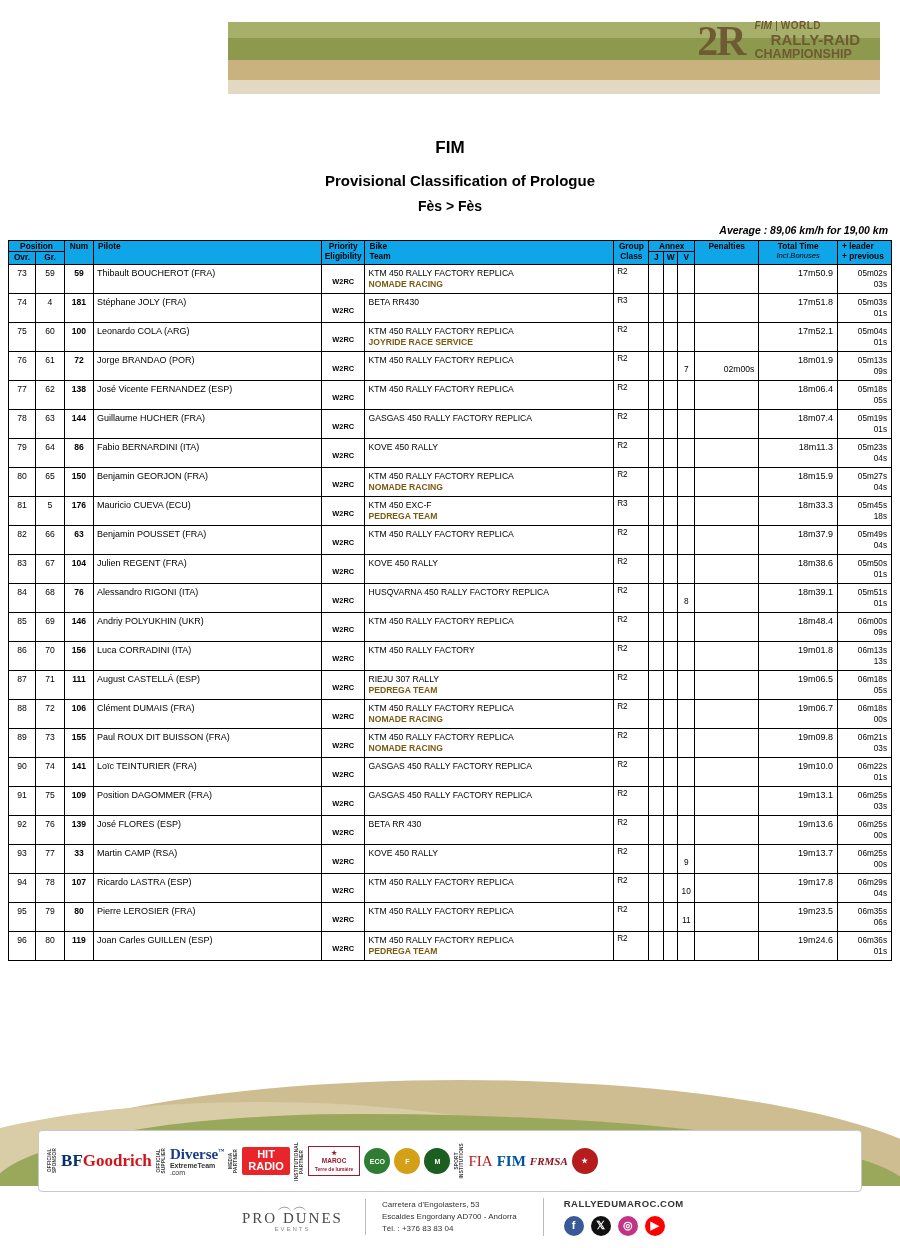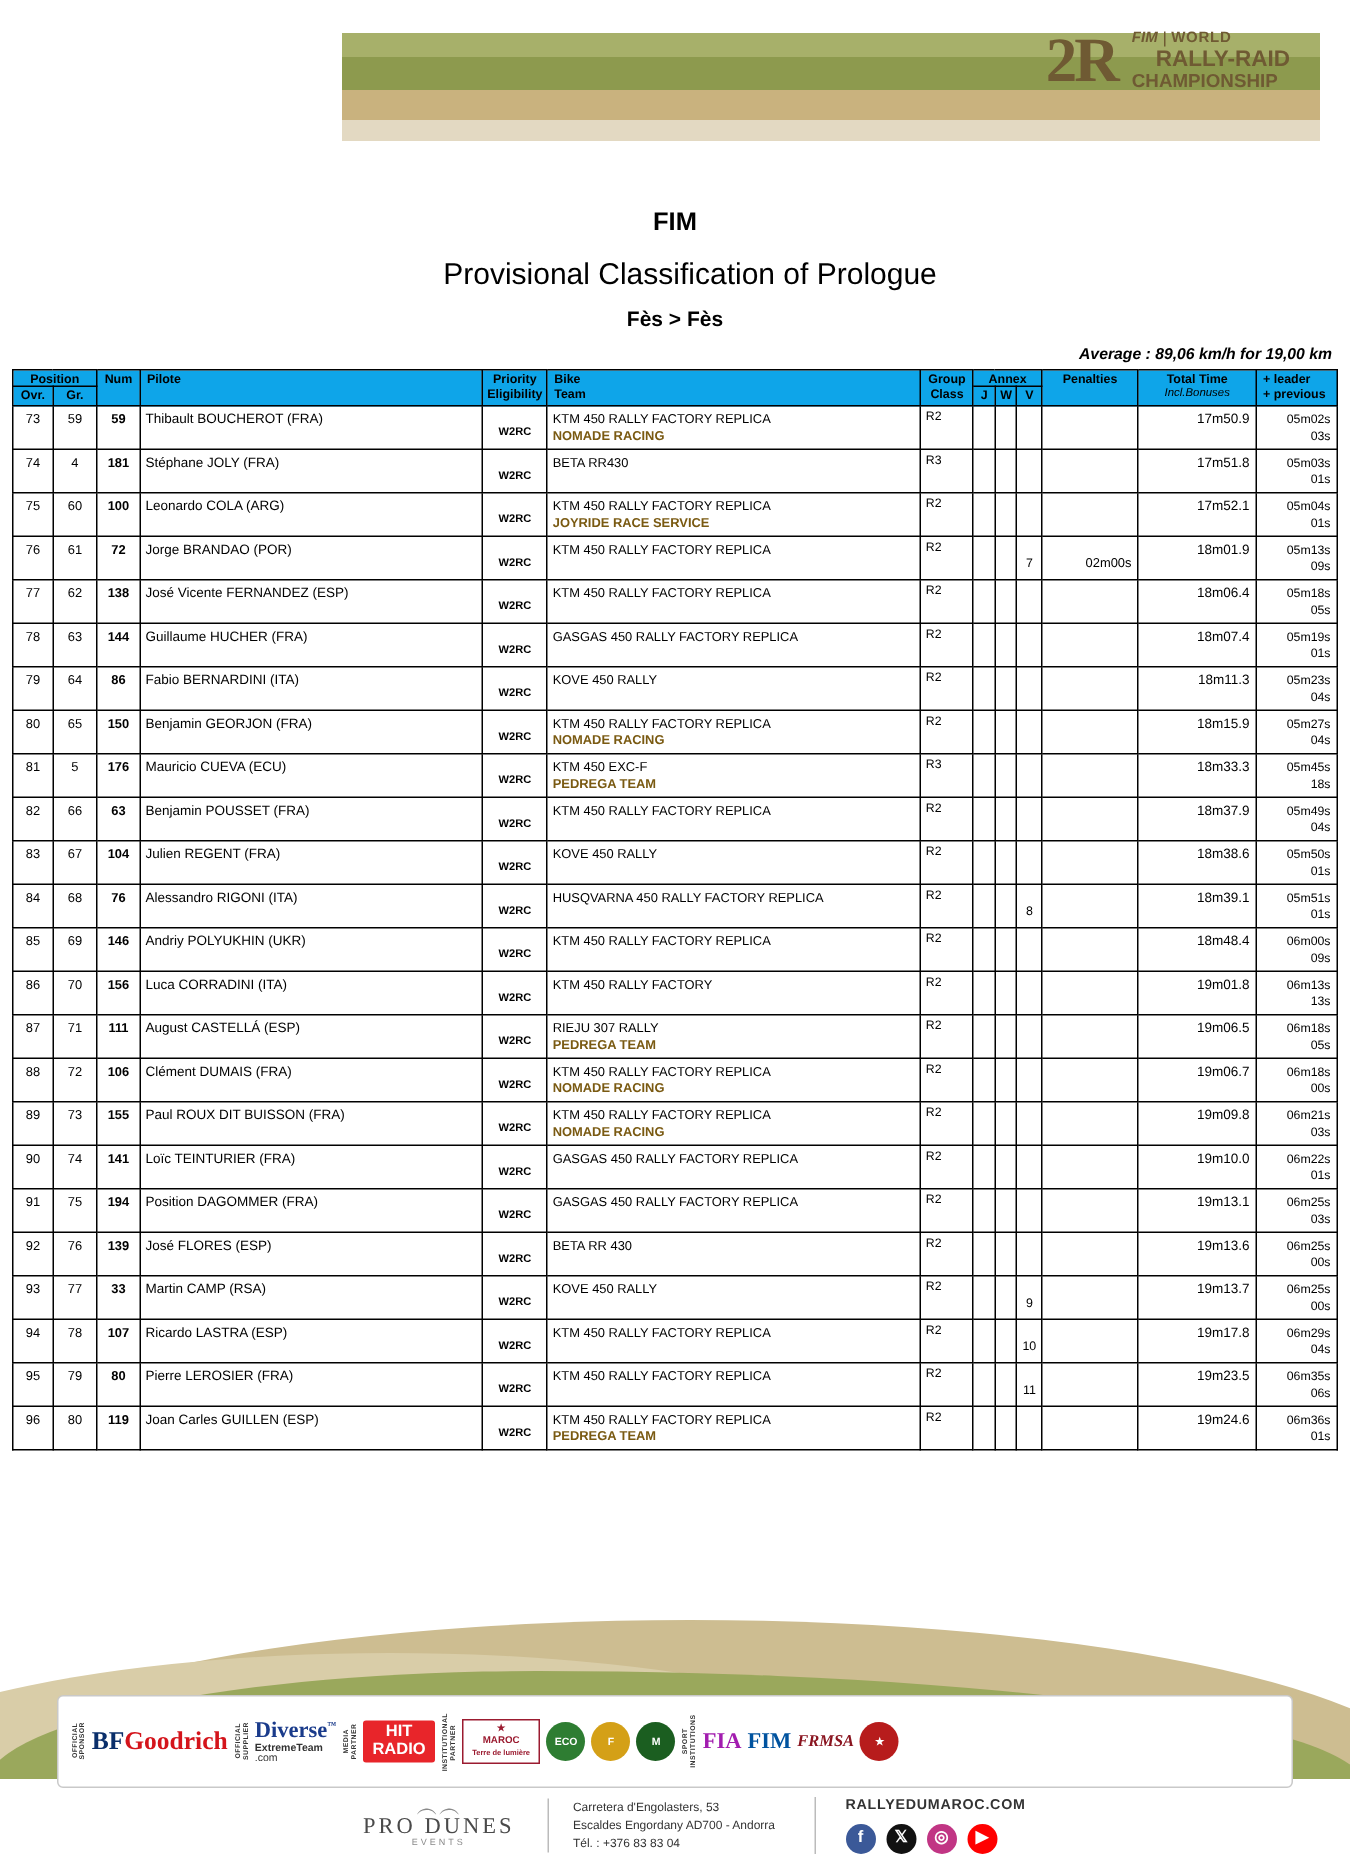--- a/index.html
+++ b/index.html
@@ -91,21 +91,21 @@
     font-style:italic; font-weight:bold; font-size:10px; color:#6f5a33;
   }
   .bar-sep { width:1px; height:10px; background:#6f5a33; display:inline-block;}
   .wrrc-l1 { font-size:10px; font-weight:bold; color:#6f5a33; letter-spacing:0.5px;}
   .wrrc-l2 { font-size:15px; font-weight:bold; color:#6f5a33; letter-spacing:0px;padding-left:16px;}
   .wrrc-l3 { font-size:12.5px; font-weight:bold; color:#6f5a33; letter-spacing:0px;}
 
   
   .titles { text-align:center; margin-top:16px; }
   .t-fim { font-size:17px; font-weight:bold; }
-  .t-class { font-size:20px; font-weight:normal; margin-top:14px;margin-left:20px; }
+  .t-class { font-size:15px; font-weight:bold; margin-top:14px;margin-left:20px; }
   .t-stage { font-size:14px; font-weight:bold; margin-top:9px; }
   .t-len { font-size:14px; font-weight:bold; margin-top:9px; }
 
   .average {
     text-align:right; padding-right:12px; margin-top:10px;
     font-size:10.5px; font-style:italic; font-weight:bold;
   }
 
   
   .table-wrap { padding: 0 8px; margin-top:4px; }
@@ -214,21 +214,21 @@
   }
   .maroc-box {
     border:1px solid #b08; border-color:#9b1b30; padding:2px 6px; text-align:center;
     color:#9b1b30; font-size:6.5px; font-weight:bold; line-height:1.2;
   }
   .badge-circ {
     width:26px;height:26px;border-radius:50%;
     display:flex;align-items:center;justify-content:center;
     font-size:7px; font-weight:bold; color:#fff;
   }
-  .fia { font-family:"Liberation Serif", serif; font-weight:bold; font-size:15px; color:#a21caf; }
+  .fia { font-family:"Liberation Serif", serif; font-weight:normal; font-size:15px; color:#b91c1c; }
   .fim2 { font-family:"Liberation Serif", serif; font-weight:bold; font-size:15px; color:#00539f; }
   .fmsa { font-family:"Liberation Serif", serif; font-weight:bold; font-size:11px; color:#8a1520; font-style:italic;}
 
   .footer-bottom {
     position:absolute; left:0; bottom:0; width:900px; height:62px;
     background:#ffffff; display:flex; align-items:center;
   }
   .pro-dunes {
     margin-left:242px; text-align:center; line-height:1.1;
   }
@@ -1126,21 +1126,21 @@
           </td>
         </tr>
         <tr>
           <td class="pos">
             <div class="cell">91</div>
           </td>
           <td class="pos">
             <div class="cell">75</div>
           </td>
           <td class="num-b">
-            <div class="cell">194</div>
+            <div class="cell">109</div>
           </td>
           <td>
             <div class="cell pilote-name">Position DAGOMMER (FRA)</div>
           </td>
           <td>
             <div class="prio">W2RC</div>
           </td>
           <td>
             <div class="cell">
               <div class="bike-name">GASGAS 450 RALLY FACTORY REPLICA</div>

